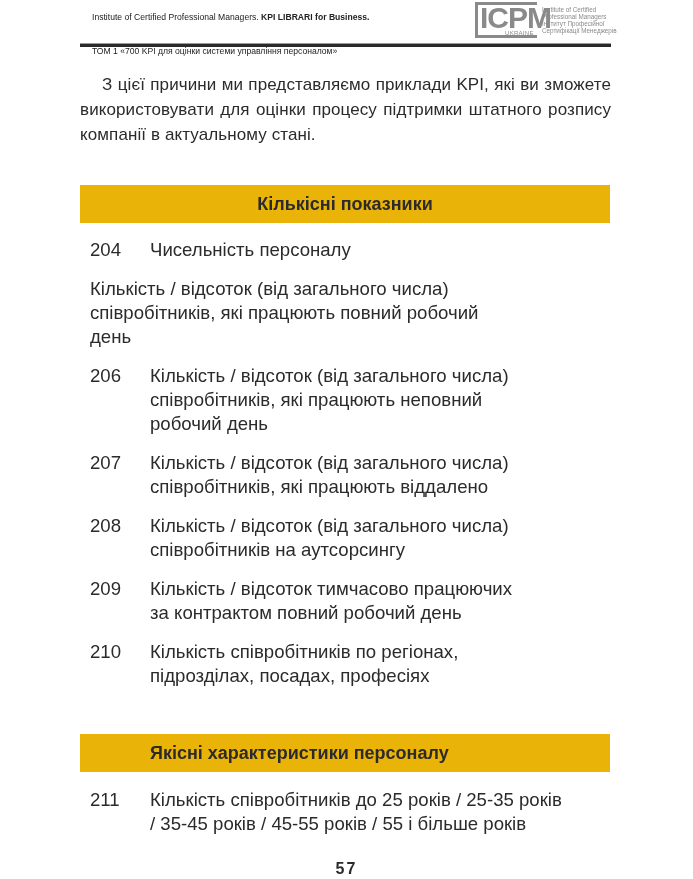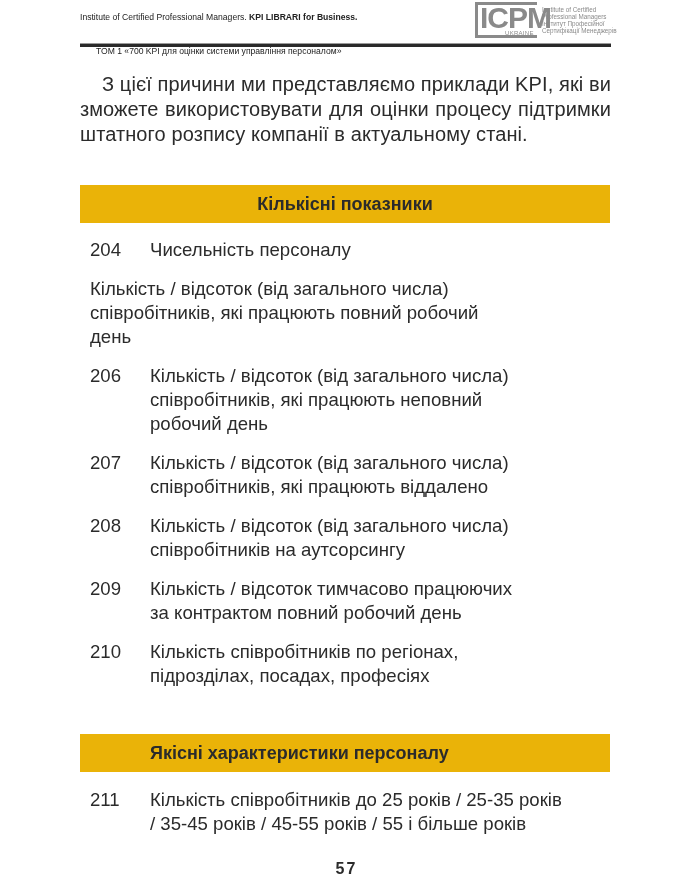--- a/index.html
+++ b/index.html
@@ -1,32 +1,32 @@
 <!DOCTYPE html>
 <html><head>
   <meta charset="utf-8">
   <style>
     html, body { margin: 0; padding: 0; background: #ffffff; }
     body { width: 693px; height: 879px; position: relative; overflow: hidden;
            font-family: "Liberation Sans", "DejaVu Sans", sans-serif; color: #2b2b2b; }
 
     .header { position: absolute; left: 80px; top: 0; width: 531px; height: 46px; }
-    .header-text { position: absolute; left: 0; top: 10px; font-size: 8.6px; line-height: 14px; color: #222; text-align: center; }
+    .header-text { position: absolute; left: 12px; top: 10px; font-size: 8.6px; line-height: 14px; color: #222; }
     .header-text .line2 { font-weight: normal; margin-top: 20px; }
     .header-text b { font-weight: bold; }
     .header-rule { position: absolute; left: 0; top: 43px; width: 531px; height: 4px;
                    background: linear-gradient(#9a9a9a 0 1px, #2a2a2a 1px 4px); }
 
     .logo { position: absolute; left: 395px; top: 2px; width: 146px; height: 38px; }
     .logo-box { position: absolute; left: 0; top: 0; width: 62px; height: 36px; border: 3px solid #8a8a8a; border-right: none; box-sizing: border-box; }
     .logo-letters { position: absolute; left: 5px; top: 0px; font-size: 30px; font-weight: bold; color: #8a8a8a; letter-spacing: -1px; line-height: 32px; font-family: "Liberation Sans", sans-serif; }
     .logo-ukraine { position: absolute; left: 30px; top: 28px; font-size: 6px; color: #8a8a8a; letter-spacing: 0.3px; }
     .logo-caption { position: absolute; left: 67px; top: 4px; font-size: 6.3px; line-height: 7px; color: #8a8a8a; white-space: nowrap; }
 
-    .intro { position: absolute; left: 80px; top: 72px; width: 531px; font-size: 20px; line-height: 25px; color: #2b2b2b; text-align: justify; }
+    .intro { position: absolute; left: 80px; top: 72px; width: 531px; font-size: 17px; line-height: 25px; color: #2b2b2b; text-align: justify; }
     .intro p { margin: 0; text-indent: 22px; letter-spacing: 0.1px; }
 
     .section-bar { position: absolute; left: 80px; width: 530px; height: 38px; background: #eab308;
                    font-size: 18px; font-weight: bold; line-height: 38px; color: #2b2b2b; }
     .section-1 { top: 185px; text-align: center; }
     .section-2 { top: 734px; text-align: left; }
     .section-2 span { padding-left: 70px; }
 
     .kpi-list { position: absolute; left: 90px; width: 520px; }
     .kpi-item { display: flex; font-size: 18.6px; line-height: 24px; color: #2b2b2b; }

